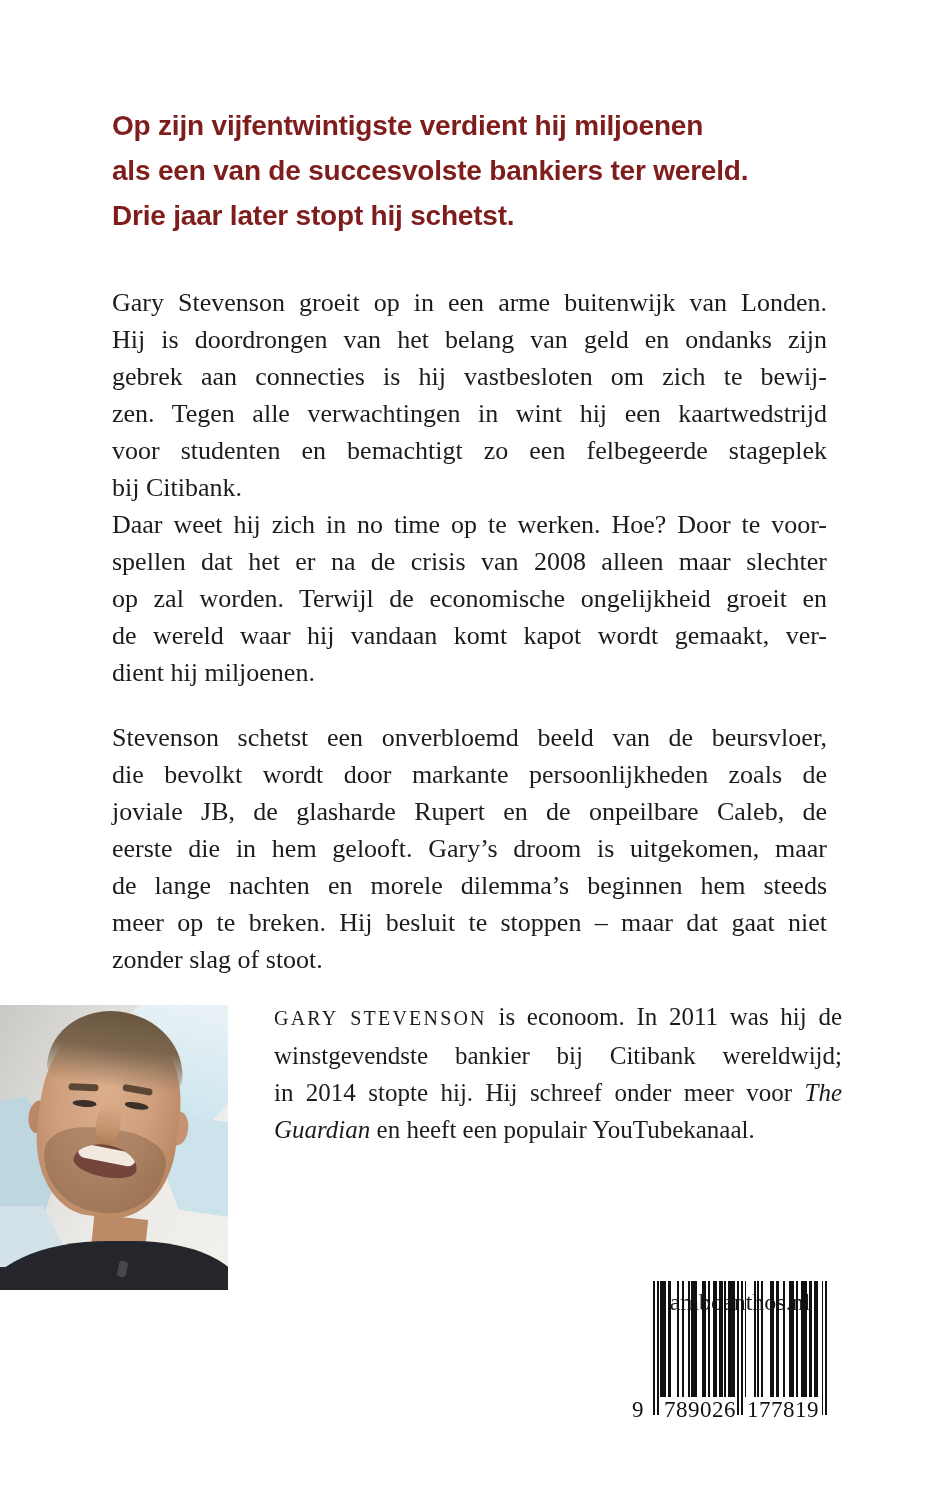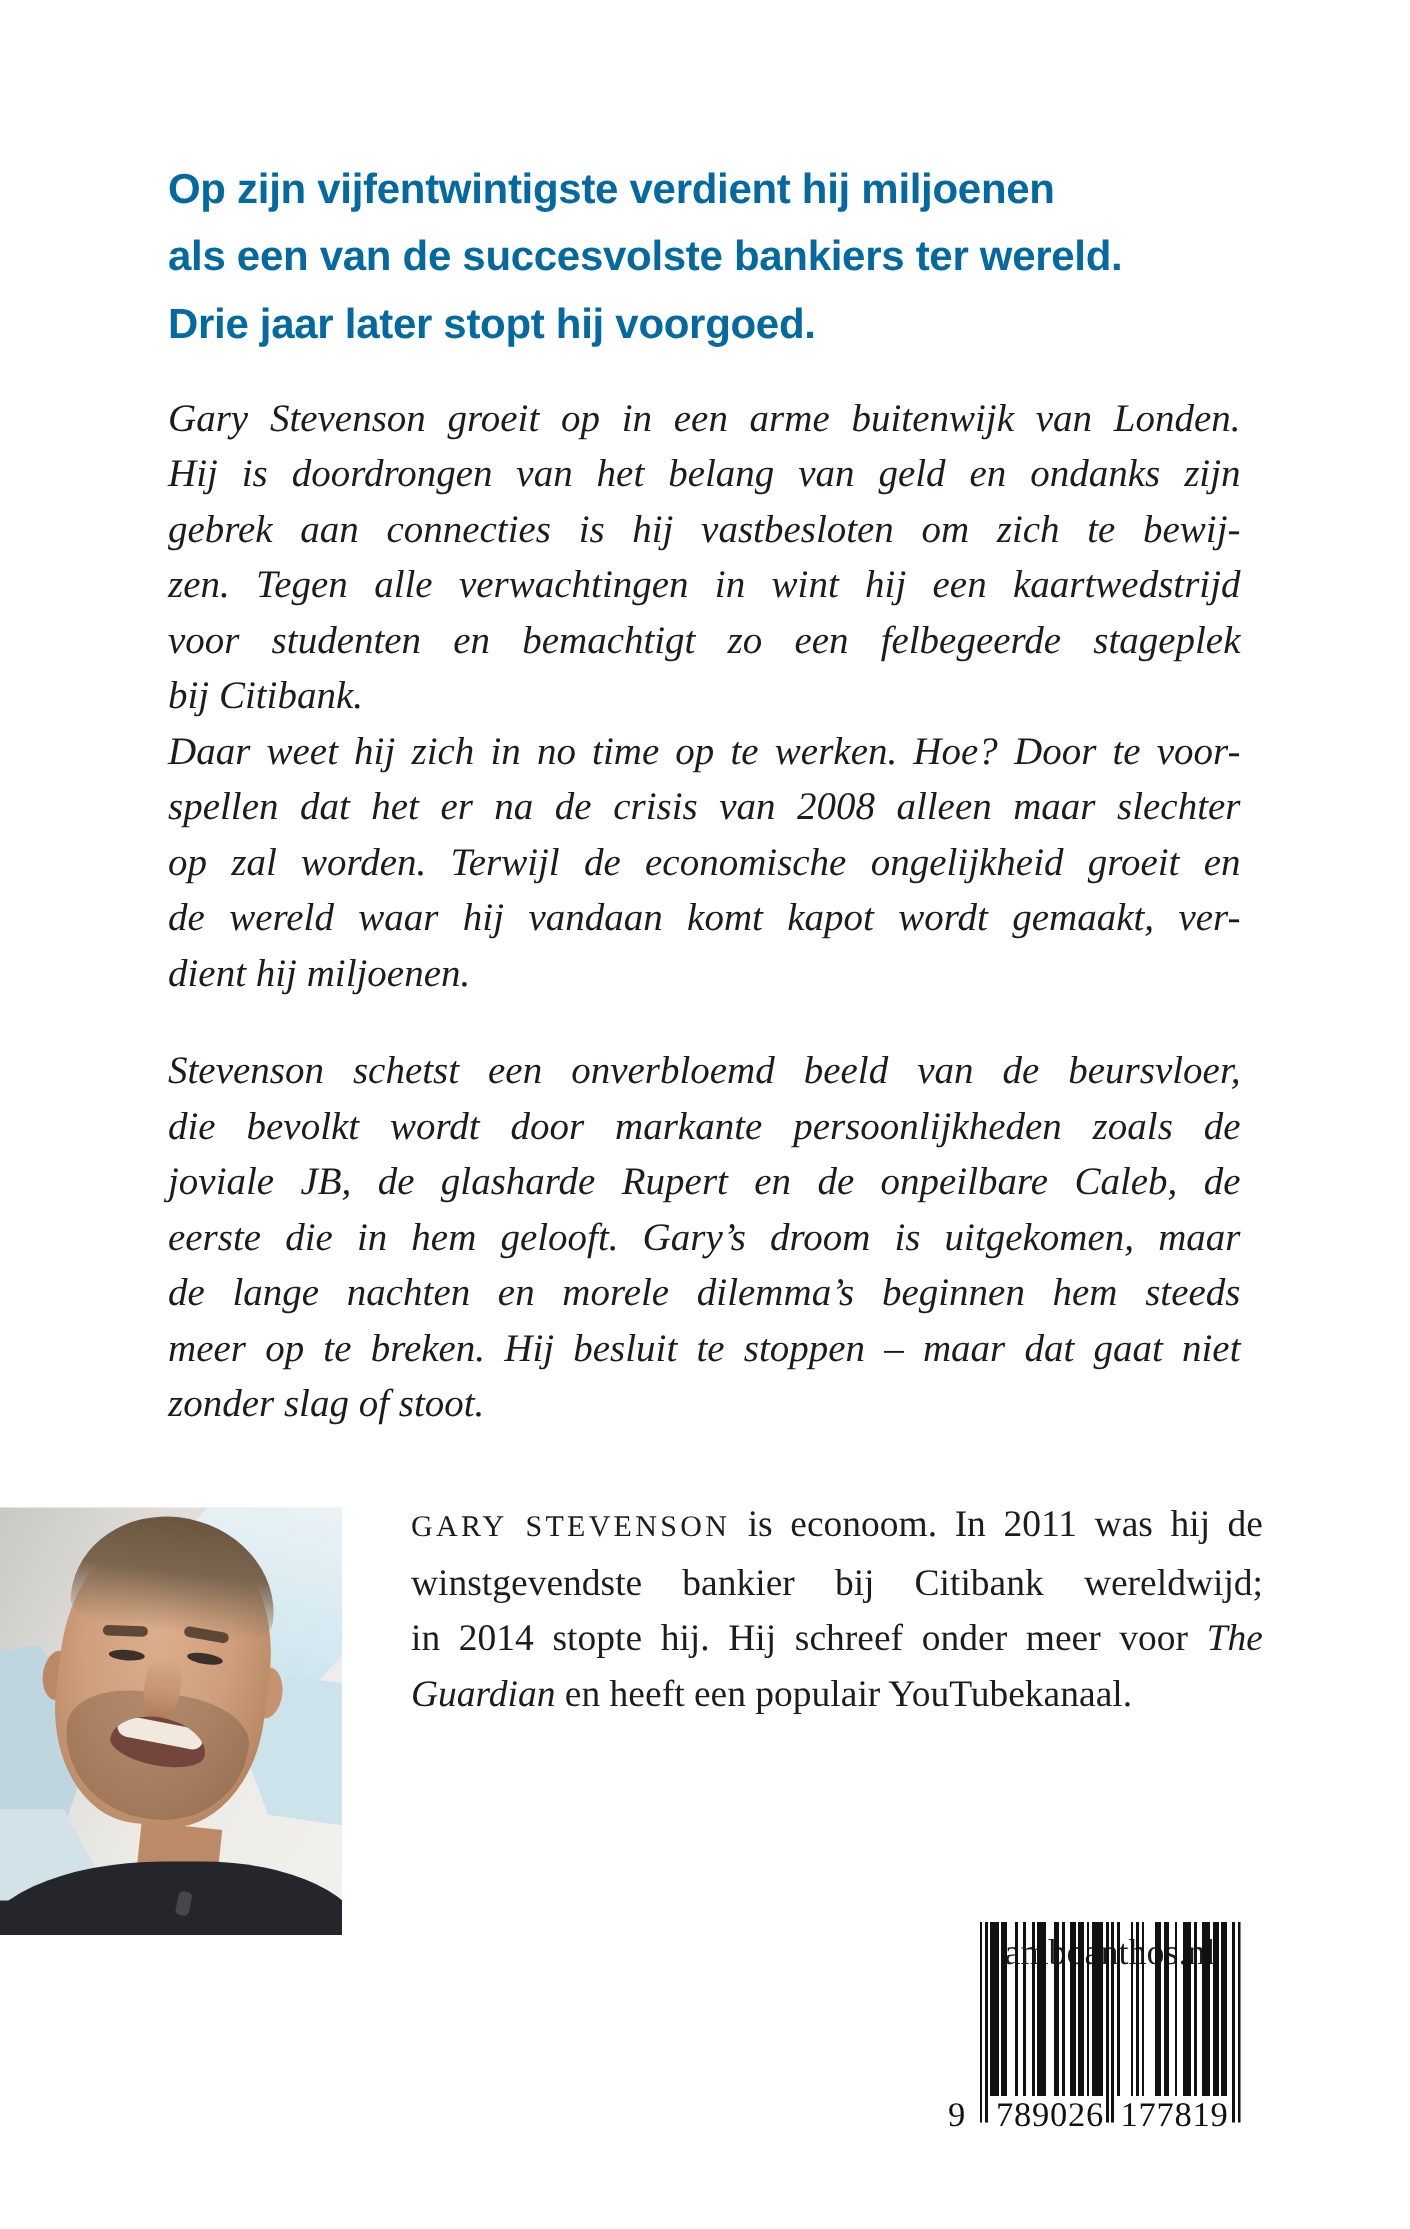--- a/index.html
+++ b/index.html
@@ -11,22 +11,22 @@
   
   .headline {
     position:absolute; left:112px; top:103px; width:760px;
     font-family:"Liberation Sans", sans-serif; font-weight:bold;
     font-size:28px; line-height:45px; letter-spacing:-0.2px;
   }
   .headline .hline { white-space:nowrap; }
 
   
   .synopsis {
-    position:absolute; left:112px; top:260px; width:715px;
-    font-size:26px; line-height:37px;font-style:italic;
+    position:absolute; left:112px; top:284px; width:715px;
+    font-size:26px; line-height:37px;
   }
   .tline { text-align:justify; text-align-last:justify; }
   .tline.tlast { text-align-last:left; }
   .para.gap { margin-top:28px; }
 
   
   .bio {
     position:absolute; left:258px; top:998px; width:568px;
     font-size:25px; line-height:37px;margin-left:16px;
   }
@@ -87,24 +87,24 @@
               font-family:"Liberation Serif", serif; color:#111111; }
   .bc-lead { left:-21px; }
   .bc-g1 { left:11px; letter-spacing:0.5px; }
   .bc-g2 { left:94px; letter-spacing:0.5px; }
 </style>
 </head>
 <body>
 
 <div class="page">
 
-  <div class="headline" style="color: #0369a1;">
+  <div class="headline" style="color: #7f1d1d;">
     <div class="hline">Op zijn vijfentwintigste verdient hij miljoenen</div>
     <div class="hline">als een van de succesvolste bankiers ter wereld.</div>
-    <div class="hline">Drie jaar later stopt hij voorgoed.</div>
+    <div class="hline">Drie jaar later stopt hij schetst.</div>
   </div>
 
   <div class="synopsis">
       <div class="para">
         <div class="tline">Gary Stevenson groeit op in een arme buitenwijk van Londen.</div>
         <div class="tline">Hij is doordrongen van het belang van geld en ondanks zijn</div>
         <div class="tline">gebrek aan connecties is hij vastbesloten om zich te bewij-</div>
         <div class="tline">zen. Tegen alle verwachtingen in wint hij een kaartwedstrijd</div>
         <div class="tline">voor studenten en bemachtigt zo een felbegeerde stageplek</div>
         <div class="tline tlast">bij Citibank.</div>

